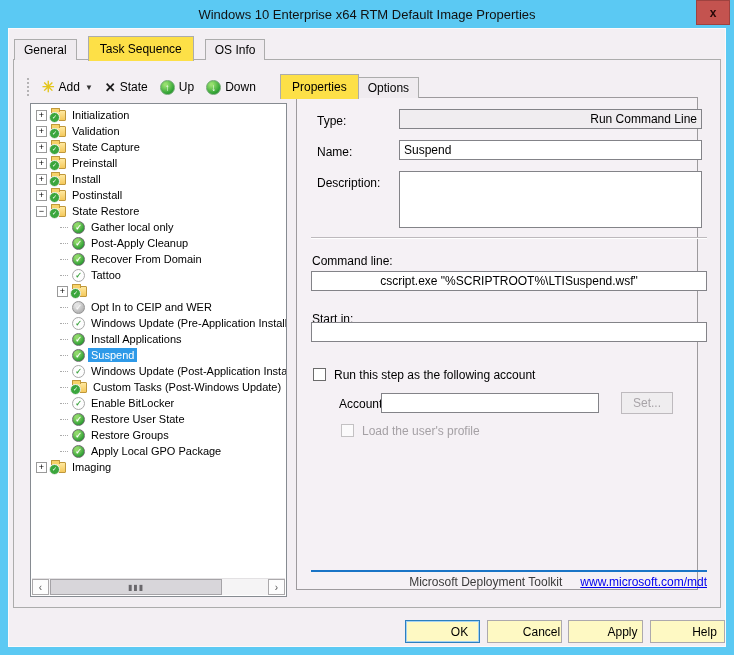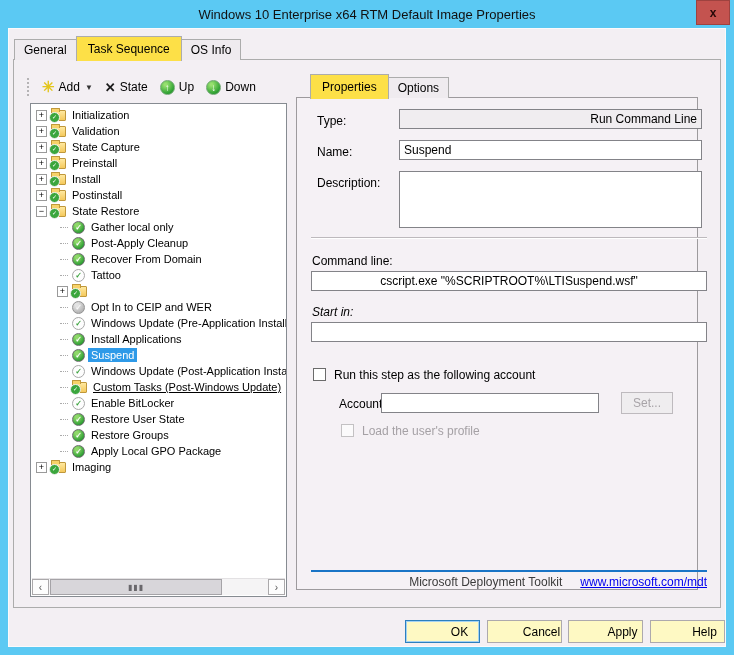--- a/index.html
+++ b/index.html
@@ -16,22 +16,22 @@
                background: #C4534F; border: 1px solid #9E423F; color: #250808;
                font-weight: bold; font-size: 12px; display: flex; align-items: center;
                justify-content: center; cursor: default; }
 
   
   .dialog { position: absolute; left: 8px; top: 28px; width: 718px; height: 619px;
             background: #F3EFF3; box-shadow: inset 0 0 0 1px #FBFAFB; }
 
   
   .tabstrip { position: absolute; display: flex; align-items: flex-end; z-index: 4; }
-  .main-tabs { left: 14px; top: 34px; height: 26px; }
-  .sub-tabs  { left: 310px; top: 74px; height: 24px; }
+  .main-tabs { left: 14px; top: 34px; height: 26px; gap: 12px; }
+  .sub-tabs  { left: 280px; top: 74px; height: 24px; }
   .tab { background: #EFEBEF; border: 1px solid #ACACAC; border-bottom: none;
          padding: 3px 9px 3px; margin-right: -1px; position: relative; white-space: nowrap; }
   .tab.active { background: #fde047; padding: 5px 11px 5px; z-index: 5; margin-bottom: -1px; }
 
   .tabpage { position: absolute; left: 13px; top: 59px; width: 708px; height: 549px;
              background: #F3EFF3; border: 1px solid #ACACAC; z-index: 1; }
 
   
   .toolbar { position: absolute; left: 27px; top: 74px; height: 26px; display: flex;
              align-items: center; gap: 6px; z-index: 2; }
@@ -232,21 +232,21 @@
       <div class="trow sel" style="padding-left: 25px;">
         <span class="slot stub"></span>
         <span class="ico check-filled">✓</span>
         <span class="tlabel">Suspend</span>
       </div>
       <div class="trow" style="padding-left: 25px;">
         <span class="slot stub"></span>
         <span class="ico check-outline">✓</span>
         <span class="tlabel">Windows Update (Post-Application Installa</span>
       </div>
-      <div class="trow" style="padding-left: 25px; text-decoration: underline;">
+      <div class="trow" style="padding-left: 25px;">
         <span class="slot stub"></span>
         <span class="fold"></span>
         <span class="tlabel">Custom Tasks (Post-Windows Update)</span>
       </div>
       <div class="trow" style="padding-left: 25px;">
         <span class="slot stub"></span>
         <span class="ico check-outline">✓</span>
         <span class="tlabel">Enable BitLocker</span>
       </div>
       <div class="trow" style="padding-left: 25px;">
@@ -288,21 +288,21 @@
     <span class="flabel" style="left:20px; top:47px;">Name:</span>
     <input class="field" style="left: 102px; top: 42px; width: 303px; height: 20px;" value="Suspend">
     <span class="flabel" style="left:20px; top:78px;">Description:</span>
     <textarea class="field" style="left: 102px; top: 73px; width: 303px; height: 57px;"></textarea>
 
     <div class="sep" style="top:139px;"></div>
 
     <span class="flabel" style="left:15px; top:156px;">Command line:</span>
     <input class="field" style="left: 14px; top: 173px; width: 396px; height: 20px; text-align: center;" value="cscript.exe &quot;%SCRIPTROOT%\LTISuspend.wsf&quot;">
 
-    <span class="flabel" style="left:15px; top:207px;font-style:italic;">Start in:</span>
+    <span class="flabel" style="left:15px; top:214px;">Start in:</span>
     <input class="field" style="left: 14px; top: 224px; width: 396px; height: 20px;" value="">
 
     <span class="cbx" style="left:16px; top:270px;"></span>
     <span class="flabel" style="left:37px; top:270px;">Run this step as the following account</span>
 
     <span class="flabel" style="left:42px; top:299px;">Account:</span>
     <input class="field" style="left: 84px; top: 295px; width: 218px; height: 20px;" value="">
     <button class="setbtn" style="left:324px; top:294px;" disabled="">Set...</button>
 
     <span class="cbx disabled" style="left:44px; top:326px;"></span>

